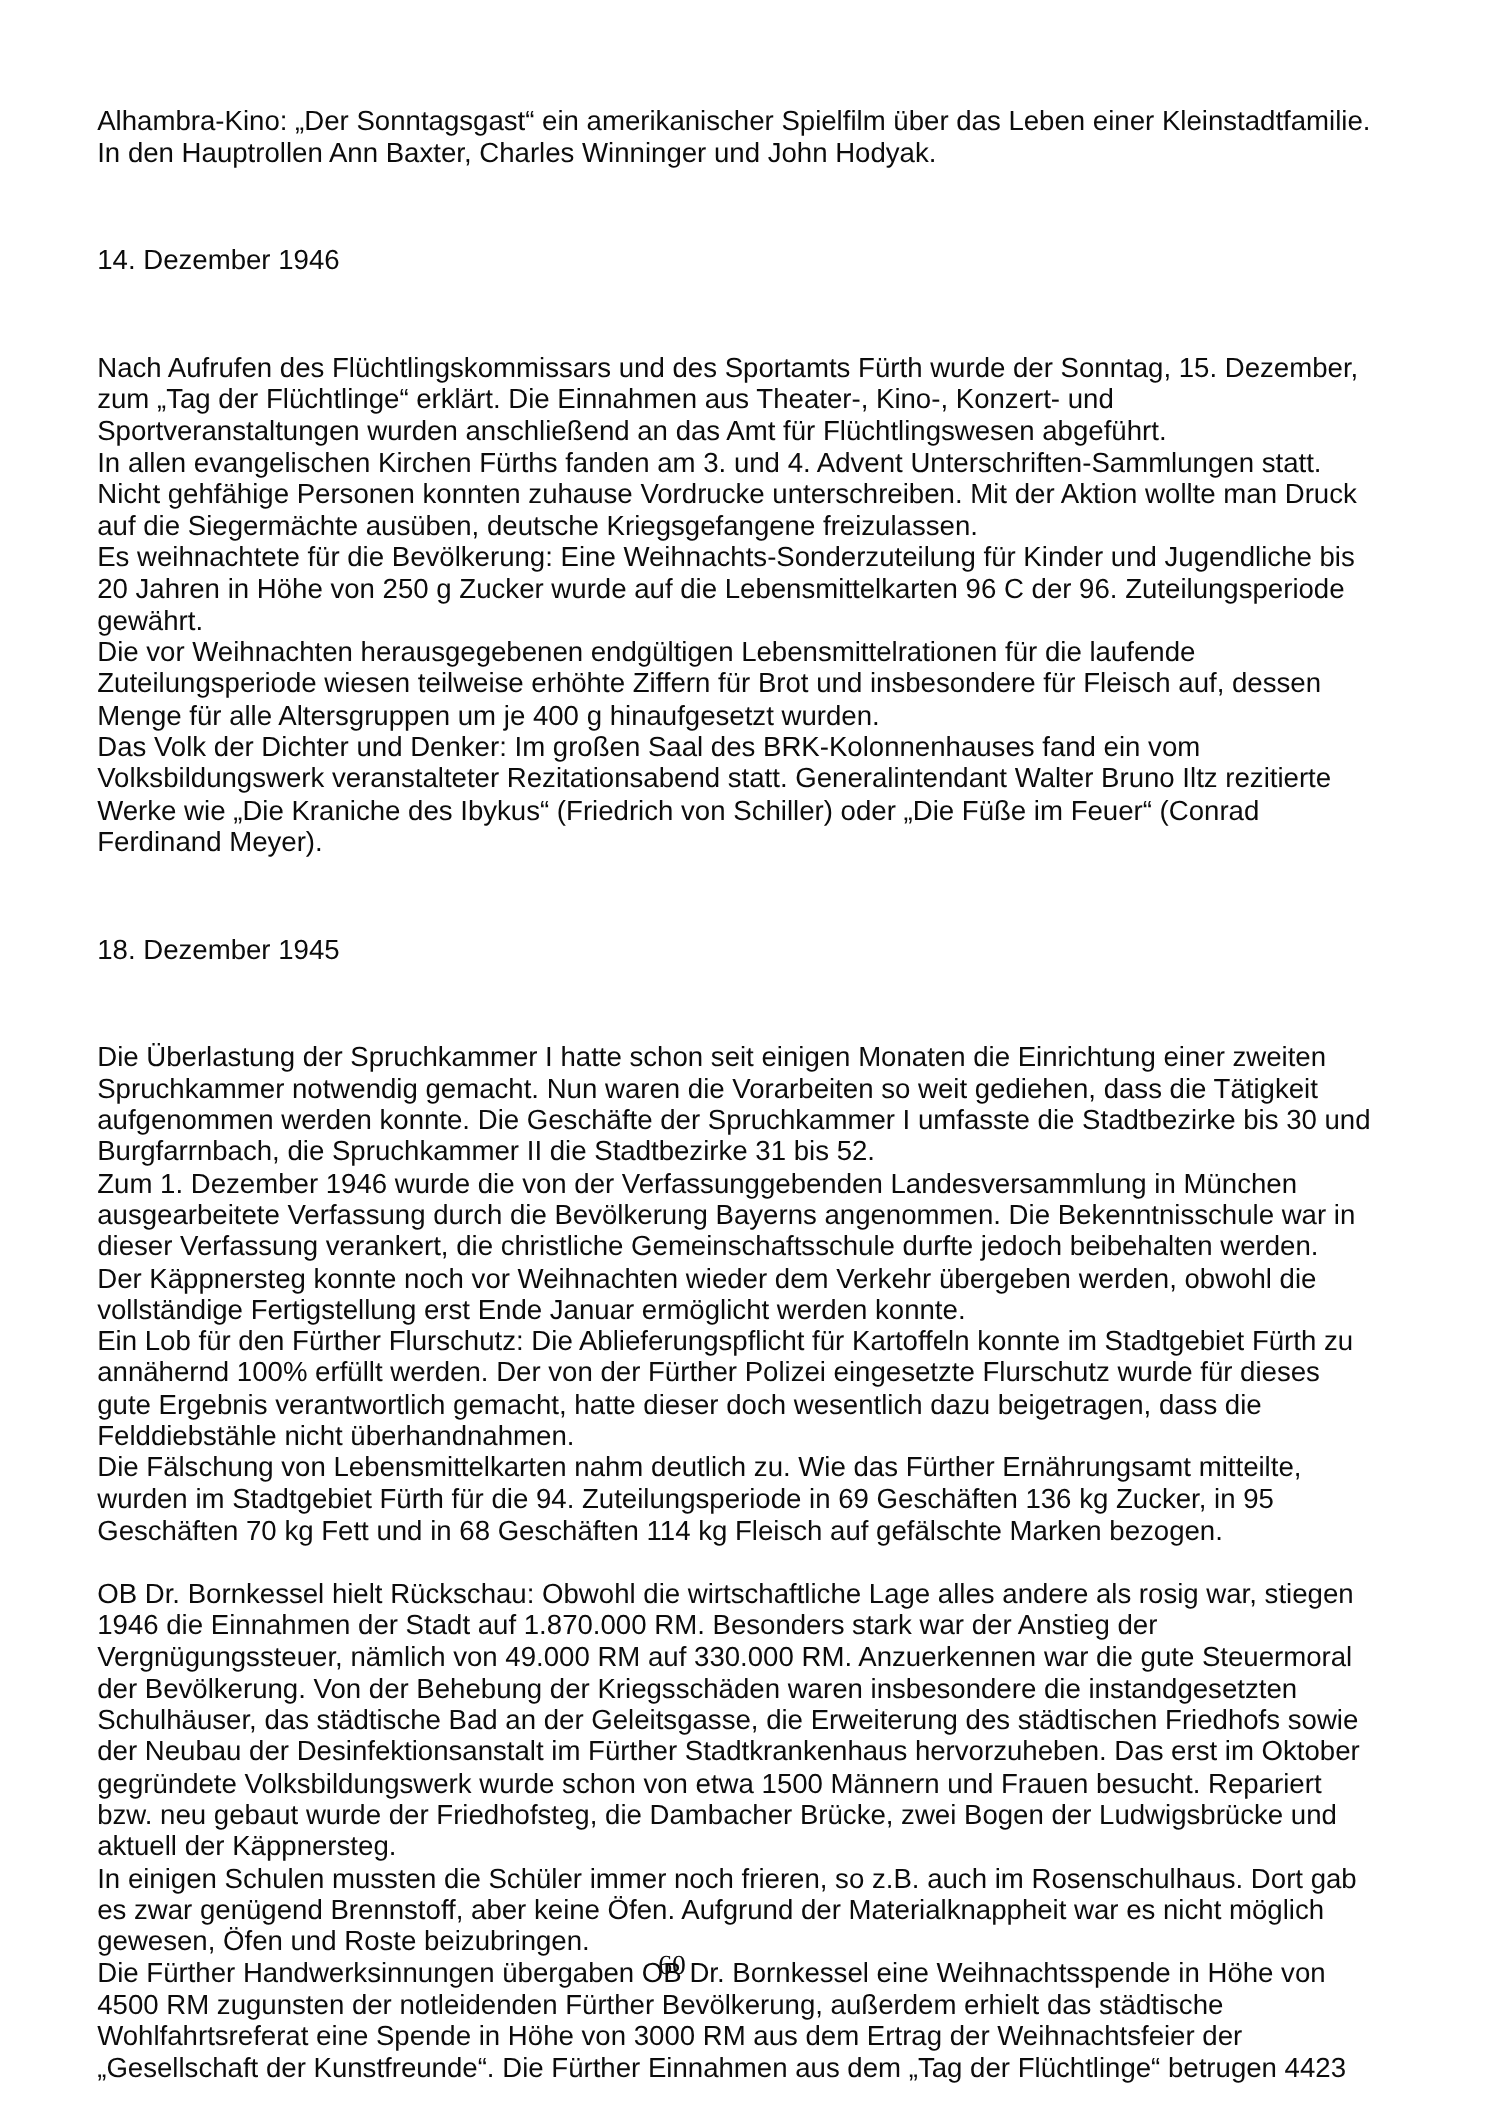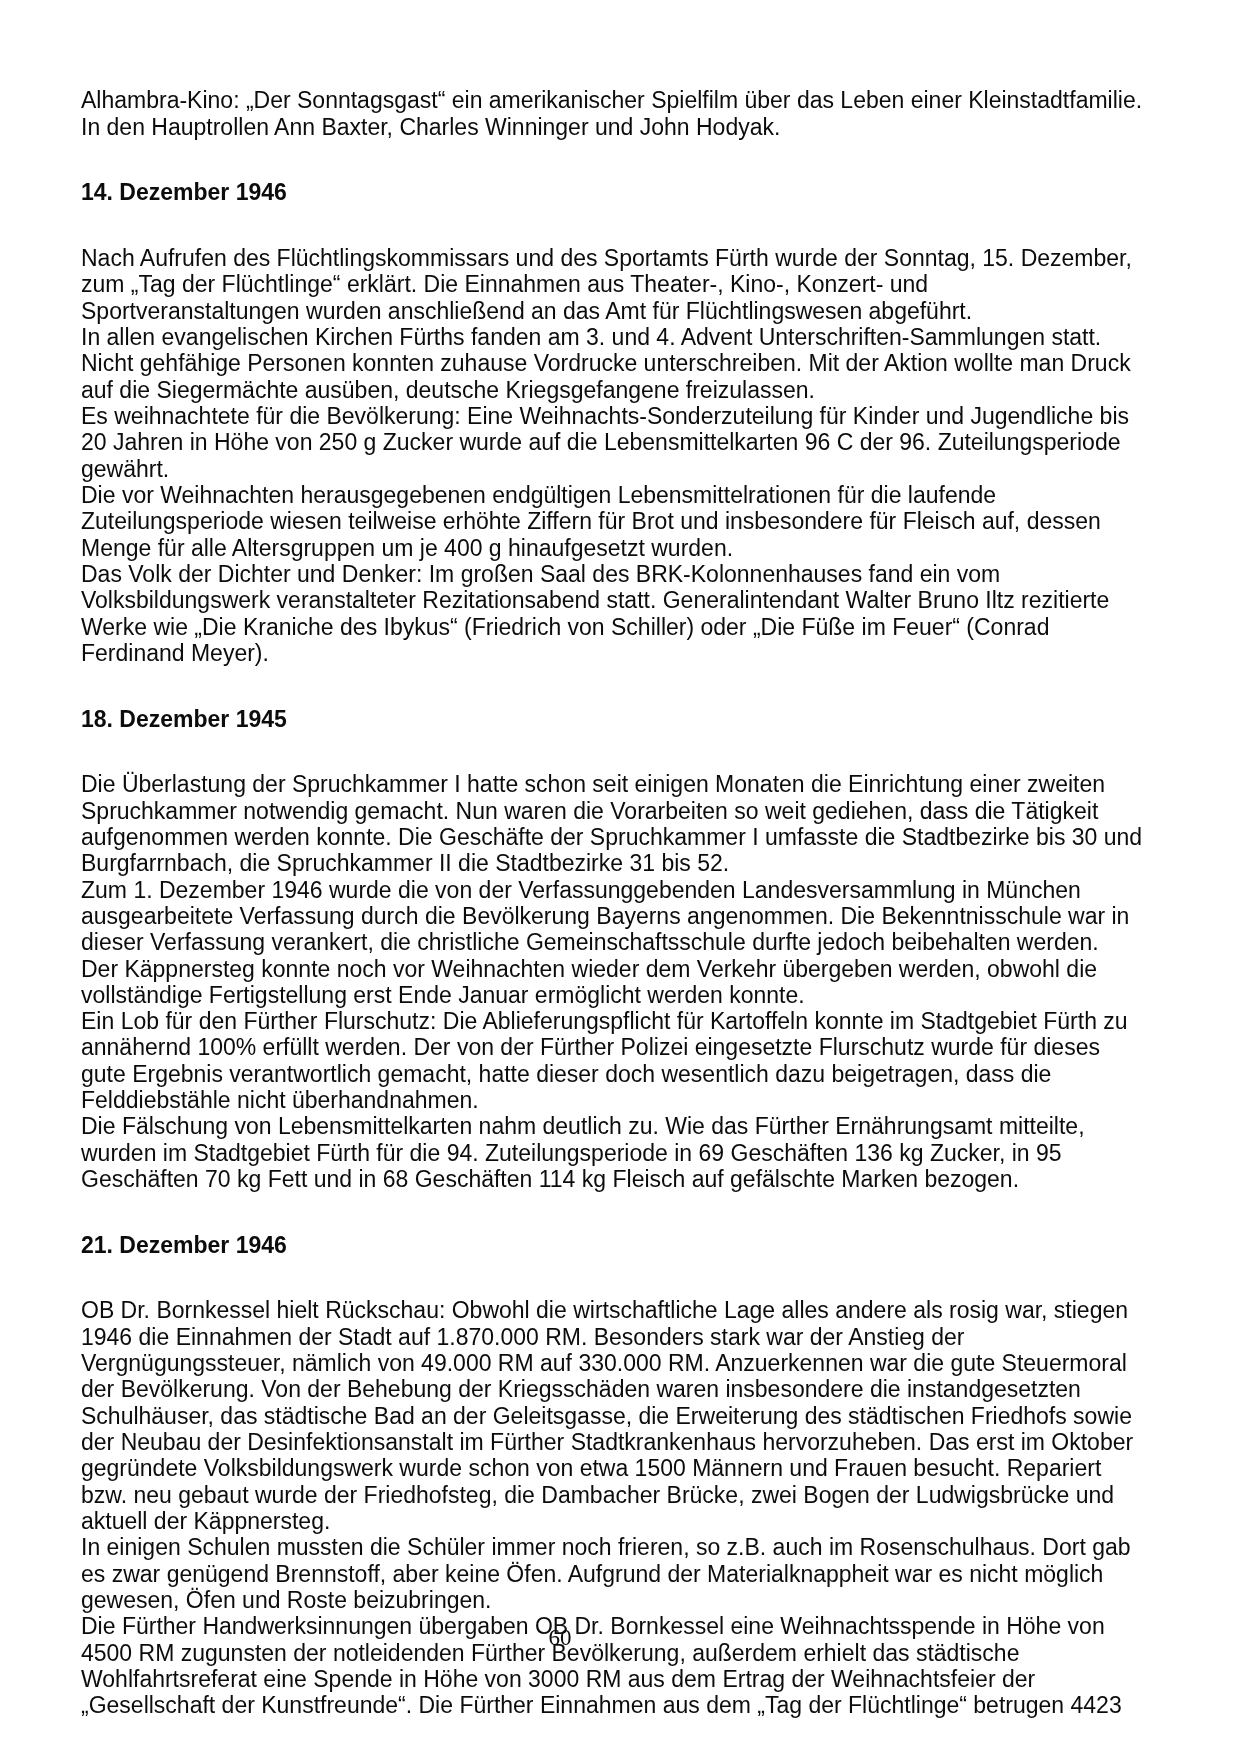--- a/index.html
+++ b/index.html
@@ -28,22 +28,22 @@
     font-size: 23px;
     line-height: 26.33px;
     color: #0c0c0c;
     white-space: pre-line;
   }
   .para {
     margin: 0;
     white-space: pre-line;
   }
   .date-heading {
-    margin: 13px 0;
-    font-weight: bold;
+    margin: 37px 0;
+    font-weight: normal;
     font-size: 23px;
     line-height: 26.33px;
     white-space: pre-line;
   }
   .page-number {
     position: absolute;
     top: 1625px;
     left: 0;
     width: 1120px;
     text-align: center;
@@ -87,21 +87,20 @@
 dieser Verfassung verankert, die christliche Gemeinschaftsschule durfte jedoch beibehalten werden.
 Der Käppnersteg konnte noch vor Weihnachten wieder dem Verkehr übergeben werden, obwohl die
 vollständige Fertigstellung erst Ende Januar ermöglicht werden konnte.
 Ein Lob für den Fürther Flurschutz: Die Ablieferungspflicht für Kartoffeln konnte im Stadtgebiet Fürth zu
 annähernd 100% erfüllt werden. Der von der Fürther Polizei eingesetzte Flurschutz wurde für dieses
 gute Ergebnis verantwortlich gemacht, hatte dieser doch wesentlich dazu beigetragen, dass die
 Felddiebstähle nicht überhandnahmen.
 Die Fälschung von Lebensmittelkarten nahm deutlich zu. Wie das Fürther Ernährungsamt mitteilte,
 wurden im Stadtgebiet Fürth für die 94. Zuteilungsperiode in 69 Geschäften 136 kg Zucker, in 95
 Geschäften 70 kg Fett und in 68 Geschäften 114 kg Fleisch auf gefälschte Marken bezogen.</p>
-    <h3 class="date-heading">21. Dezember 1946</h3>
     <p class="para">OB Dr. Bornkessel hielt Rückschau: Obwohl die wirtschaftliche Lage alles andere als rosig war, stiegen
 1946 die Einnahmen der Stadt auf 1.870.000 RM. Besonders stark war der Anstieg der
 Vergnügungssteuer, nämlich von 49.000 RM auf 330.000 RM. Anzuerkennen war die gute Steuermoral
 der Bevölkerung. Von der Behebung der Kriegsschäden waren insbesondere die instandgesetzten
 Schulhäuser, das städtische Bad an der Geleitsgasse, die Erweiterung des städtischen Friedhofs sowie
 der Neubau der Desinfektionsanstalt im Fürther Stadtkrankenhaus hervorzuheben. Das erst im Oktober
 gegründete Volksbildungswerk wurde schon von etwa 1500 Männern und Frauen besucht. Repariert
 bzw. neu gebaut wurde der Friedhofsteg, die Dambacher Brücke, zwei Bogen der Ludwigsbrücke und
 aktuell der Käppnersteg.
 In einigen Schulen mussten die Schüler immer noch frieren, so z.B. auch im Rosenschulhaus. Dort gab

